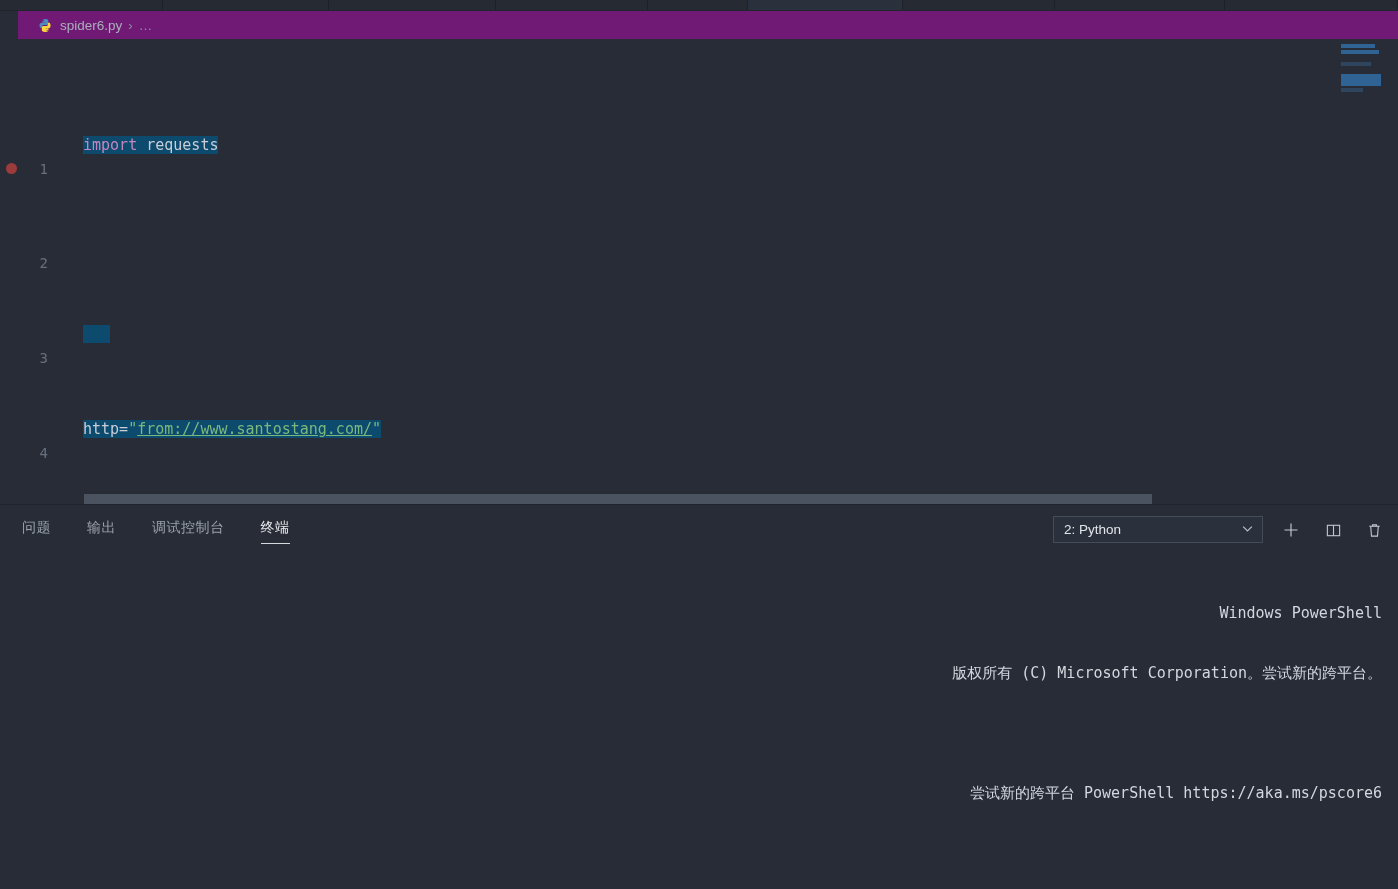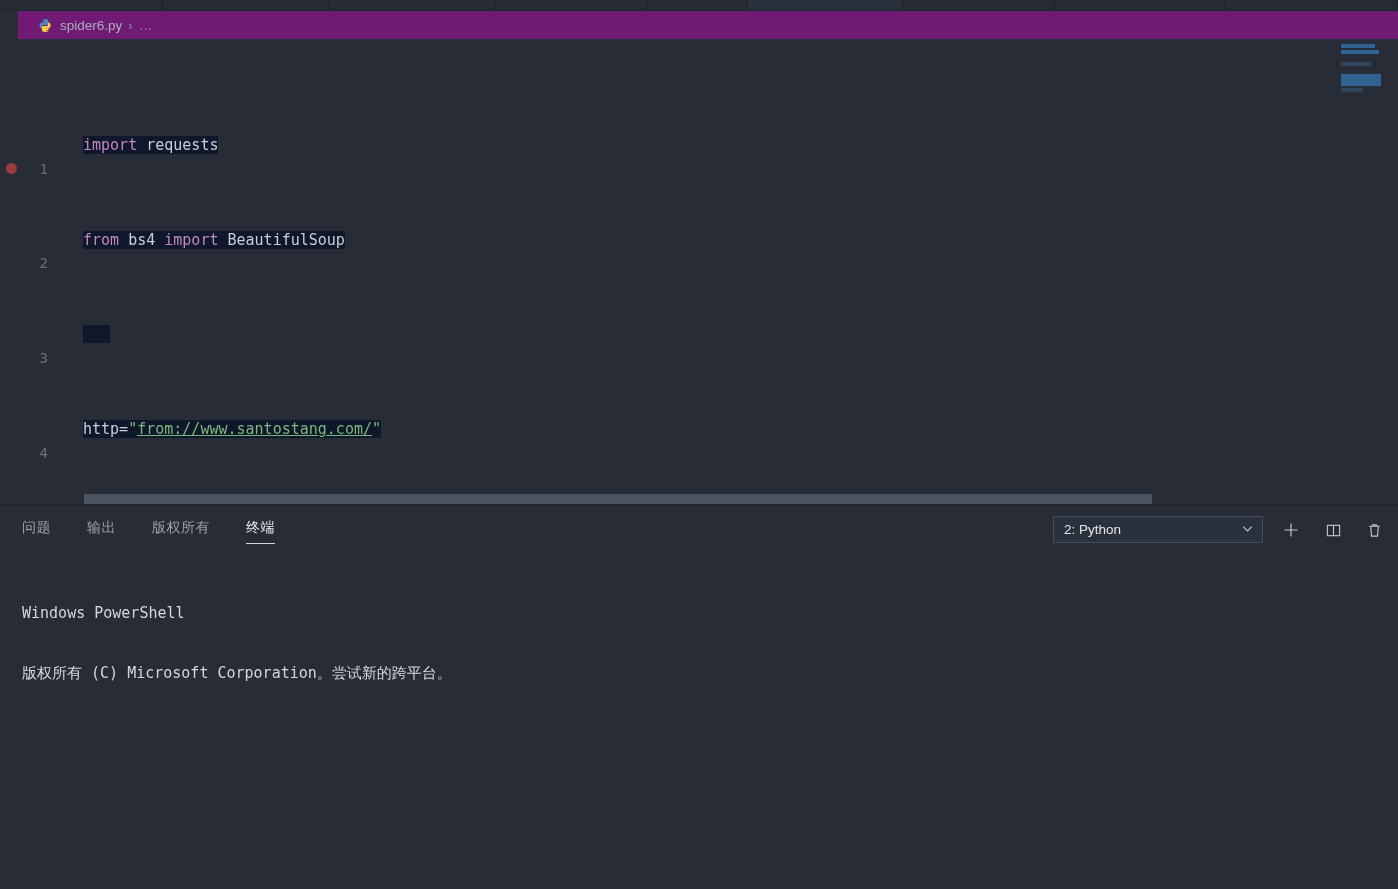--- a/index.html
+++ b/index.html
@@ -76,21 +76,21 @@
   }
   .ln {
     position: absolute; left: 0; width: 48px; text-align: right;
     color: #69707d; font-size: 14px;
     font-family: "DejaVu Sans Mono", "Liberation Mono", monospace;
   }
   .ctext {
     position: absolute; left: 83px; top: 0;
     white-space: pre;
   }
-  .ctext .hl { background: #0f172a; }
+  .ctext .hl { background: #0c4a6e; }
   .tok-kw      { color: #c586c0; }      
   .tok-id      { color: #c8cdd6; }
   .tok-str     { color: #7cb87c; }
   .tok-link    { color: #7cb87c; text-decoration: underline; }
 
   
   .minimap {
     position: absolute; right: 12px; top: 39px; width: 46px; height: 455px;
     background: #272c36;
   }
@@ -158,20 +158,21 @@
   .panel-act svg { display: block; }
 
   
   .terminal {
     position: absolute; left: 22px; top: 58px; width: 1360px; height: 320px;
     font-family: "DejaVu Sans Mono", "Liberation Mono", monospace;
     font-size: 15px;
     line-height: 20px;
     color: #cfd4db;
     white-space: pre;
+    text-align: right;
   }
   .terminal .row { height: 20px; white-space: pre; }
   .t-white  { color: #d3d8df; }
 </style>
 </head>
 <body>
 
 <div id="app">
 
   <div class="tabstrip">
@@ -208,21 +209,20 @@
     <div class="code-area">
 
       
       <div class="cl">
         <span class="ln">1</span>
         <span class="ctext"><span class="hl"><span class="tok-kw">import</span><span class="tok-id"> requests</span></span></span>
       </div>
       
       <div class="cl">
         <span class="ln">2</span>
-        <span class="ctext"><span class="hl"><span class="tok-kw">from</span><span class="tok-id"> bs4 </span><span class="tok-kw">import</span><span class="tok-id"> BeautifulSoup</span></span></span>
       </div>
       
       <div class="cl">
         <span class="ln">3</span>
         <span class="ctext"><span class="hl">   </span></span>
       </div>
       
       <div class="cl">
         <span class="ln">4</span>
         <span class="ctext"><span class="hl"><span class="tok-id">http=</span><span class="tok-str">"</span><span class="tok-link">from://www.santostang.com/</span><span class="tok-str">"</span></span></span>
@@ -267,21 +267,21 @@
   <div class="h-scroll-thumb"></div>
   <div class="editor-bottom-line"></div>
 
   <div class="panel">
 
     <div class="panel-head">
 
       <div class="panel-tabs">
         <div class="ptab">问题</div>
         <div class="ptab">输出</div>
-        <div class="ptab">版权所有</div>
+        <div class="ptab">调试控制台</div>
         <div class="ptab active">终端</div>
       </div>
 
       <div class="term-select">
         <span>2: Python</span>
         <span class="chev">
           <svg width="13" height="13" viewBox="0 0 12 12">
               <path d="M2 4.2 L6 8.2 L10 4.2" stroke="#b9bfc9" stroke-width="1.1" fill="none"></path>
             </svg>
         </span>
@@ -312,20 +312,21 @@
             <path d="M5 4.5 L5.8 15 H12.2 L13 4.5" stroke="#c3c9d2" stroke-width="1.15" fill="none"></path>
           </svg>
         </span>
       </div>
     </div>
 
     <div class="terminal">
       <div class="row"><span class="t-white">Windows PowerShell</span></div>
       <div class="row"><span class="t-white">版权所有 (C) Microsoft Corporation。尝试新的跨平台。</span></div>
       <div class="row"><span class="t-white"></span></div>
+      <div class="row"><span class="t-white">尝试新的跨平台 PowerShell https://aka.ms/pscore6</span></div>
       <div class="row"><span class="t-white"></span></div>
       
       
       
       
       
       
       
     </div>
 

